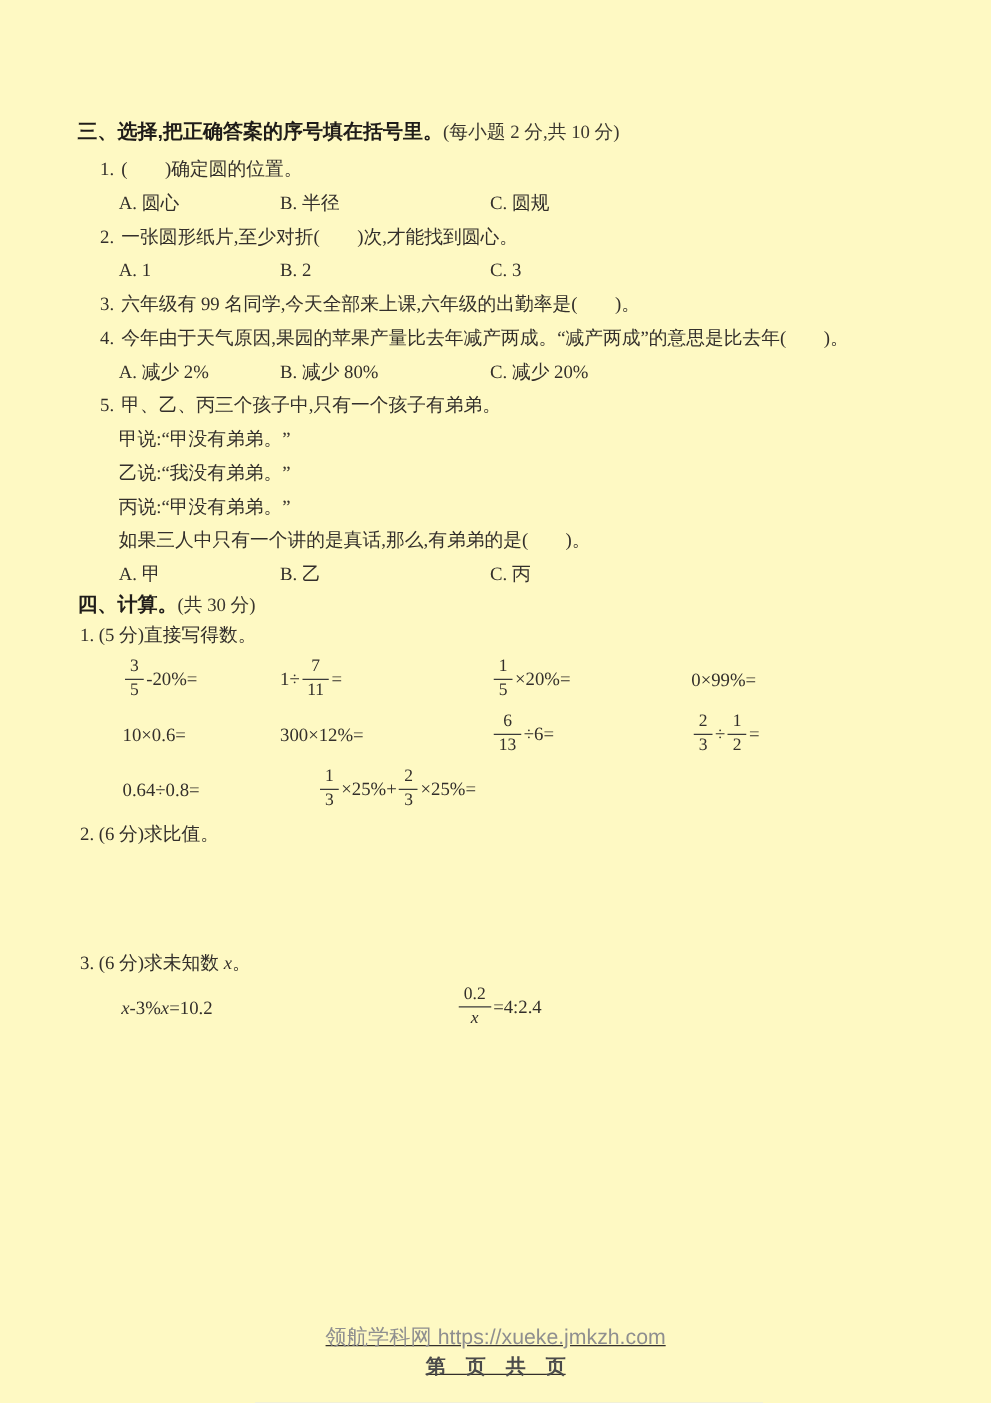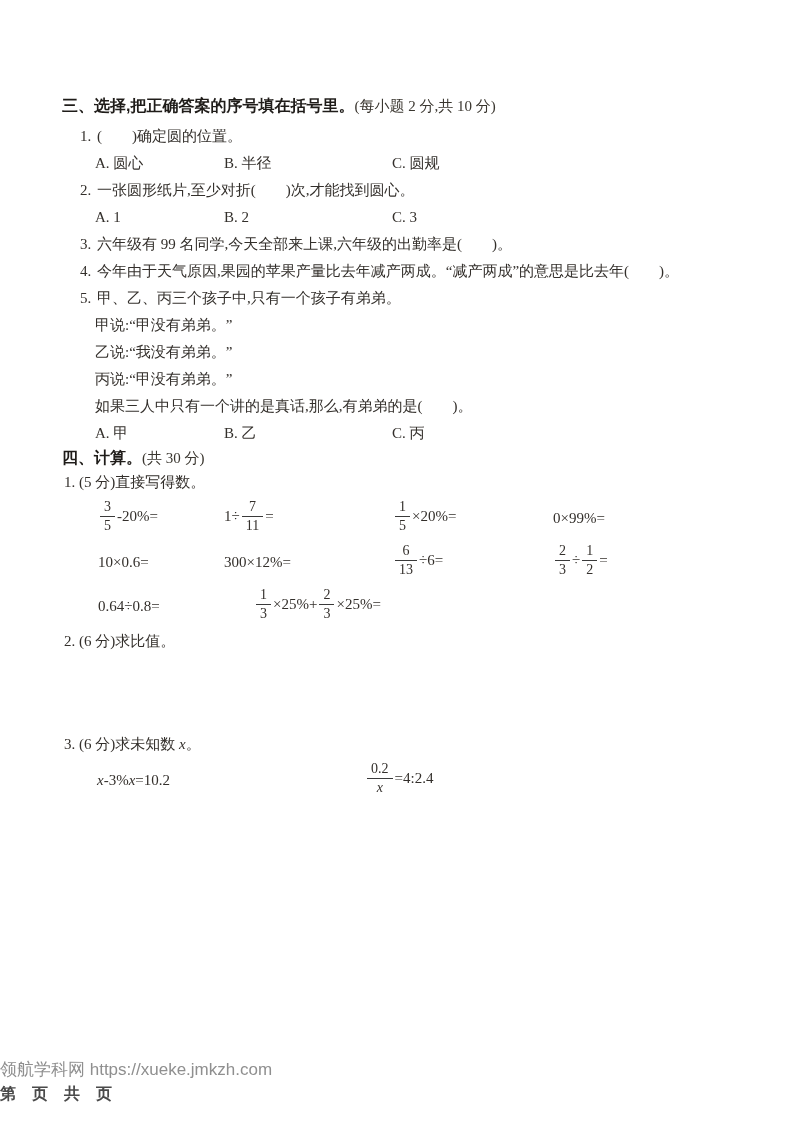--- a/index.html
+++ b/index.html
@@ -2,21 +2,21 @@
 <html><head>
 <meta charset="utf-8">
 <style>
   * { margin: 0; padding: 0; box-sizing: border-box; }
   html, body { background: #e8e8e8; }
   .page {
     position: relative;
     width: 793px;
     height: 1122px;
     margin: 0 auto;
-    background: #ffffff;
+    background: #fef9c3;
     color: #332f2b;
     font-family: "Liberation Serif", "DejaVu Serif", serif;
     font-size: 15px;
     overflow: hidden;
   }
   .content { padding: 95px 30px 0 62px; }
 
   .sec-title { line-height: 22px; white-space: nowrap; }
   .sec-bold {
     font-family: "Liberation Sans", "DejaVu Sans", sans-serif;
@@ -77,20 +77,22 @@
     font-size: 14px;
     line-height: 1.1;
     margin: 0 2px;
   }
   .frac .num { display: block; padding: 0 4px 1px; border-bottom: 1.2px solid #3a3a3a; }
   .frac .den { display: block; padding: 1px 4px 0; }
 
   .footer {
     position: absolute;
     left: 0; right: 0; bottom: 16px;
+    text-align: center;
+    text-decoration: underline;
   }
   .footer-site {
     font-family: "Liberation Sans", "DejaVu Sans", sans-serif;
     font-size: 17px;
     color: #8f8f8f;
     line-height: 24px;
   }
   .footer-page {
     font-family: "Liberation Sans", "DejaVu Sans", sans-serif;
     font-weight: bold;
@@ -124,20 +126,25 @@
             <span class="opt">A. 1</span>
             <span class="opt">B. 2</span>
             <span class="opt">C. 3</span>
           </div>
         </div>
         <div class="question">
           <div class="q-line"><span class="q-num">3. </span><span class="q-text">六年级有 99 名同学,今天全部来上课,六年级的出勤率是(　　)。</span></div>
         </div>
         <div class="question">
           <div class="q-line"><span class="q-num">4. </span><span class="q-text">今年由于天气原因,果园的苹果产量比去年减产两成。“减产两成”的意思是比去年(　　)。</span></div>
+          <div class="opt-row">
+            <span class="opt">A. 减少 2%</span>
+            <span class="opt">B. 减少 80%</span>
+            <span class="opt">C. 减少 20%</span>
+          </div>
         </div>
         <div class="question">
           <div class="q-line"><span class="q-num">5. </span><span class="q-text">甲、乙、丙三个孩子中,只有一个孩子有弟弟。</span></div>
           <div class="q-line cont"><span class="q-text">甲说:“甲没有弟弟。”</span></div>
           <div class="q-line cont"><span class="q-text">乙说:“我没有弟弟。”</span></div>
           <div class="q-line cont"><span class="q-text">丙说:“甲没有弟弟。”</span></div>
           <div class="q-line cont"><span class="q-text">如果三人中只有一个讲的是真话,那么,有弟弟的是(　　)。</span></div>
           <div class="opt-row">
             <span class="opt">A. 甲</span>
             <span class="opt">B. 乙</span>

